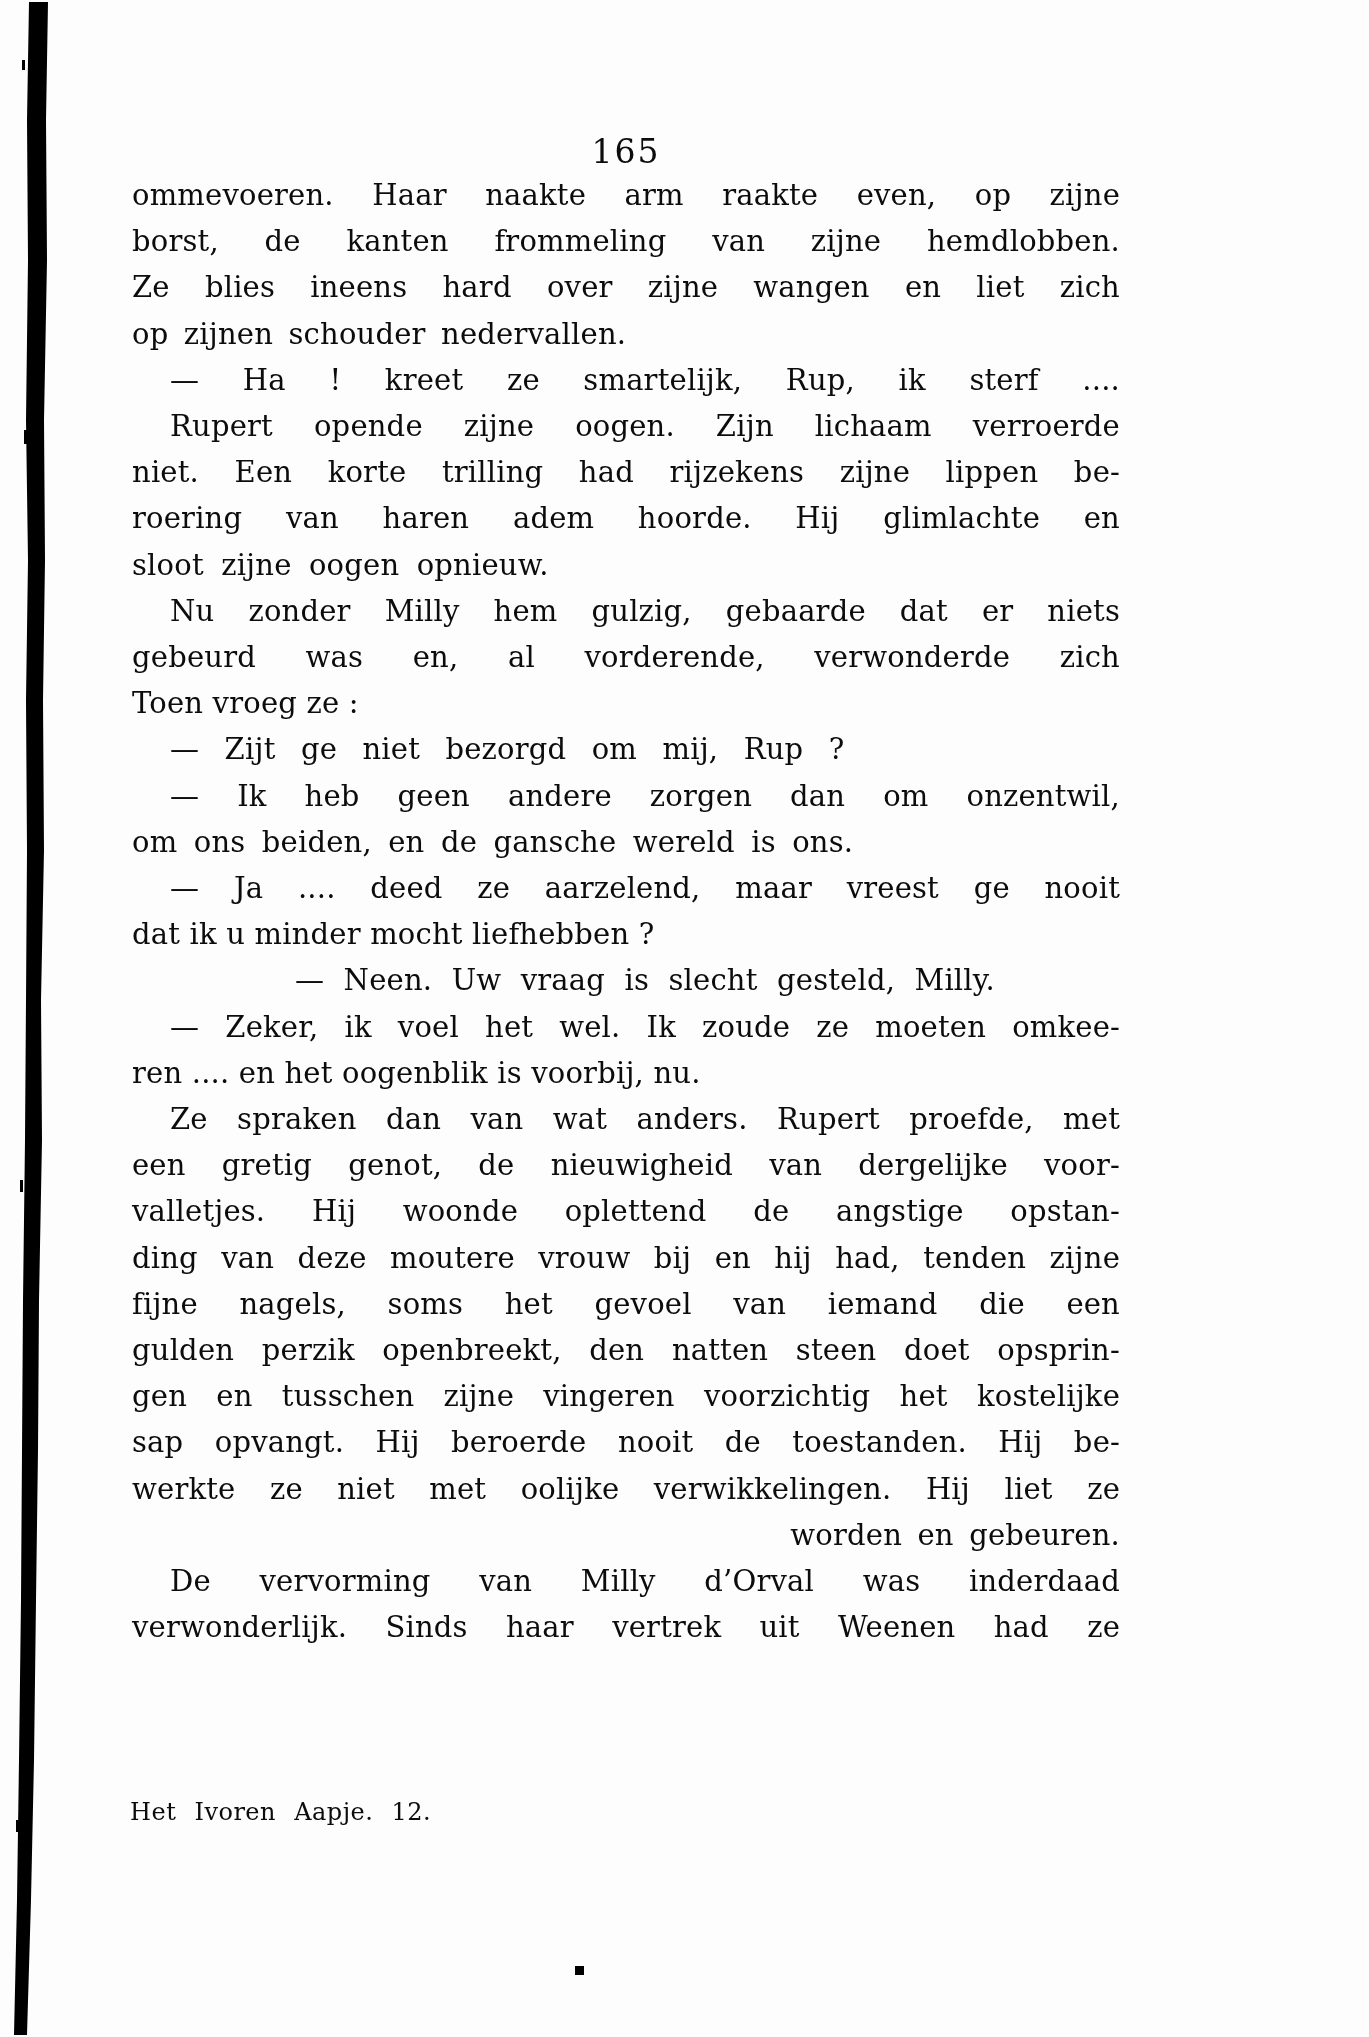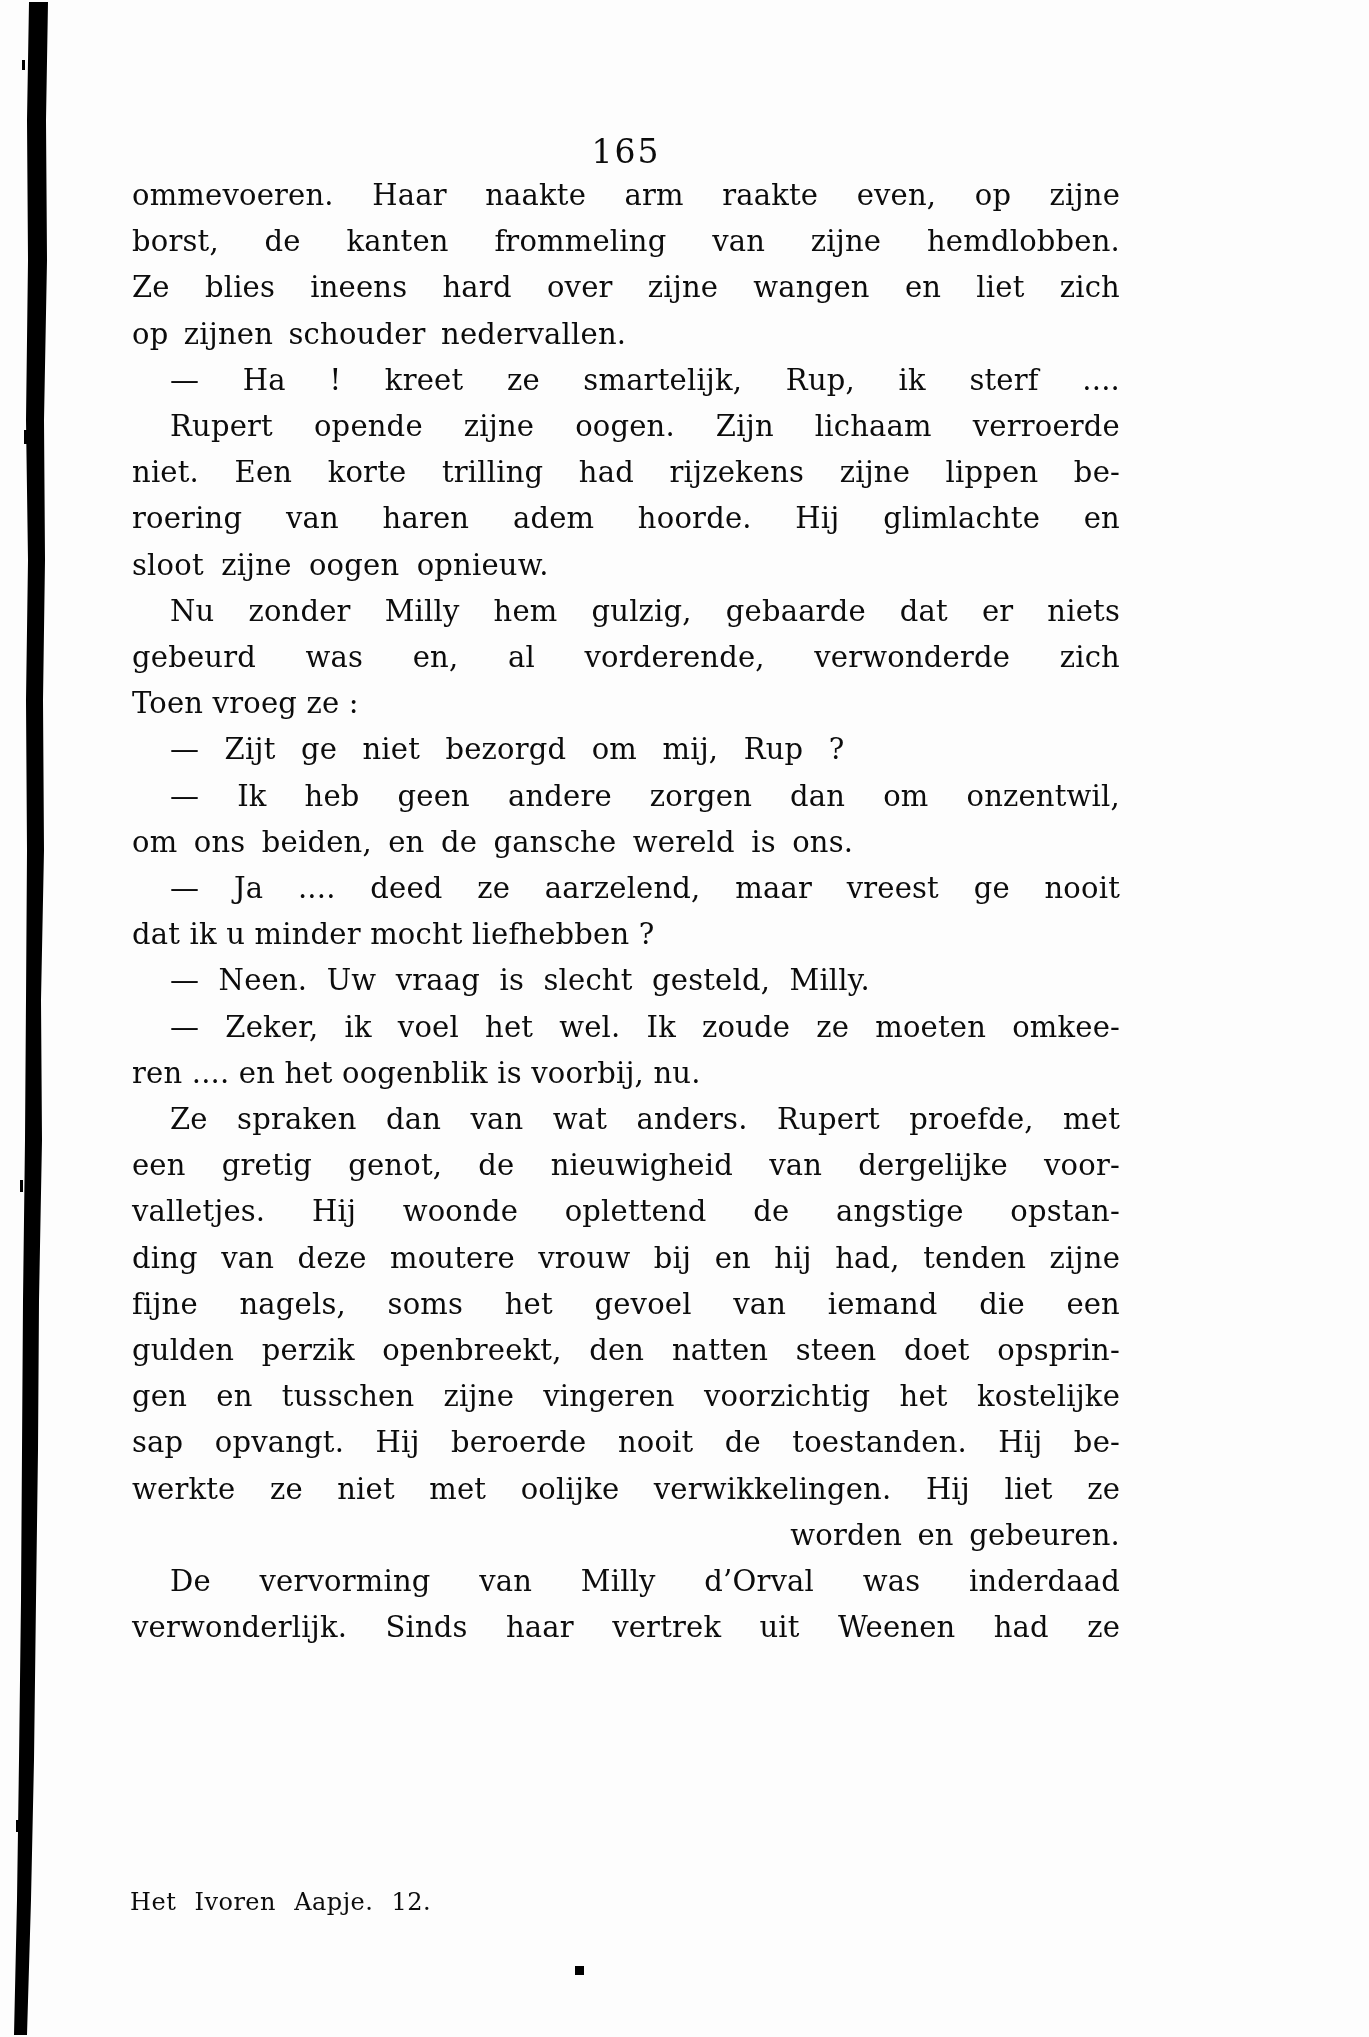--- a/index.html
+++ b/index.html
@@ -17,21 +17,21 @@
     text-align:center;font-size:33px;letter-spacing:2px;
   }
   #text-block{
     position:absolute;left:132px;top:172px;width:988px;
     font-size:29px;line-height:46.2px;letter-spacing:0.2px;
   }
   .line{white-space:normal;}
   .line.just{text-align:justify;text-align-last:justify;}
   .line.ind{padding-left:38px;}
   #footer-note{
-    position:absolute;left:130px;top:1888px;
+    position:absolute;left:130px;top:1798px;
     font-size:24px;word-spacing:10px;letter-spacing:0.5px;
   }
   #ink-speck{
     position:absolute;left:575px;top:1966px;width:9px;height:9px;
     background:#000;
   }
 </style>
 </head>
 <body>
 
@@ -62,21 +62,21 @@
       <div class="line just">roering van haren adem hoorde. Hij glimlachte en</div>
       <div class="line" style="word-spacing: 8px;">sloot zijne oogen opnieuw.</div>
       <div class="line just ind">Nu zonder Milly hem gulzig, gebaarde dat er niets</div>
       <div class="line just">gebeurd was en, al vorderende, verwonderde zich</div>
       <div class="line">Toen vroeg ze :</div>
       <div class="line ind" style="word-spacing: 16px;">— Zijt ge niet bezorgd om mij, Rup ?</div>
       <div class="line just ind">— Ik heb geen andere zorgen dan om onzentwil,</div>
       <div class="line" style="word-spacing: 7px;">om ons beiden, en de gansche wereld is ons.</div>
       <div class="line just ind">— Ja .... deed ze aarzelend, maar vreest ge nooit</div>
       <div class="line">dat ik u minder mocht liefhebben ?</div>
-      <div class="line ind" style="word-spacing: 10px;">— Neen. Uw vraag is slecht gesteld, Milly.</div>
+      <div class="line ind" style="word-spacing: 10px; text-align: center;">— Neen. Uw vraag is slecht gesteld, Milly.</div>
       <div class="line just ind">— Zeker, ik voel het wel. Ik zoude ze moeten omkee-</div>
       <div class="line">ren .... en het oogenblik is voorbij, nu.</div>
       <div class="line just ind">Ze spraken dan van wat anders. Rupert proefde, met</div>
       <div class="line just">een gretig genot, de nieuwigheid van dergelijke voor-</div>
       <div class="line just">valletjes. Hij woonde oplettend de angstige opstan-</div>
       <div class="line just">ding van deze moutere vrouw bij en hij had, tenden zijne</div>
       <div class="line just">fijne nagels, soms het gevoel van iemand die een</div>
       <div class="line just">gulden perzik openbreekt, den natten steen doet opsprin-</div>
       <div class="line just">gen en tusschen zijne vingeren voorzichtig het kostelijke</div>
       <div class="line just">sap opvangt. Hij beroerde nooit de toestanden. Hij be-</div>

